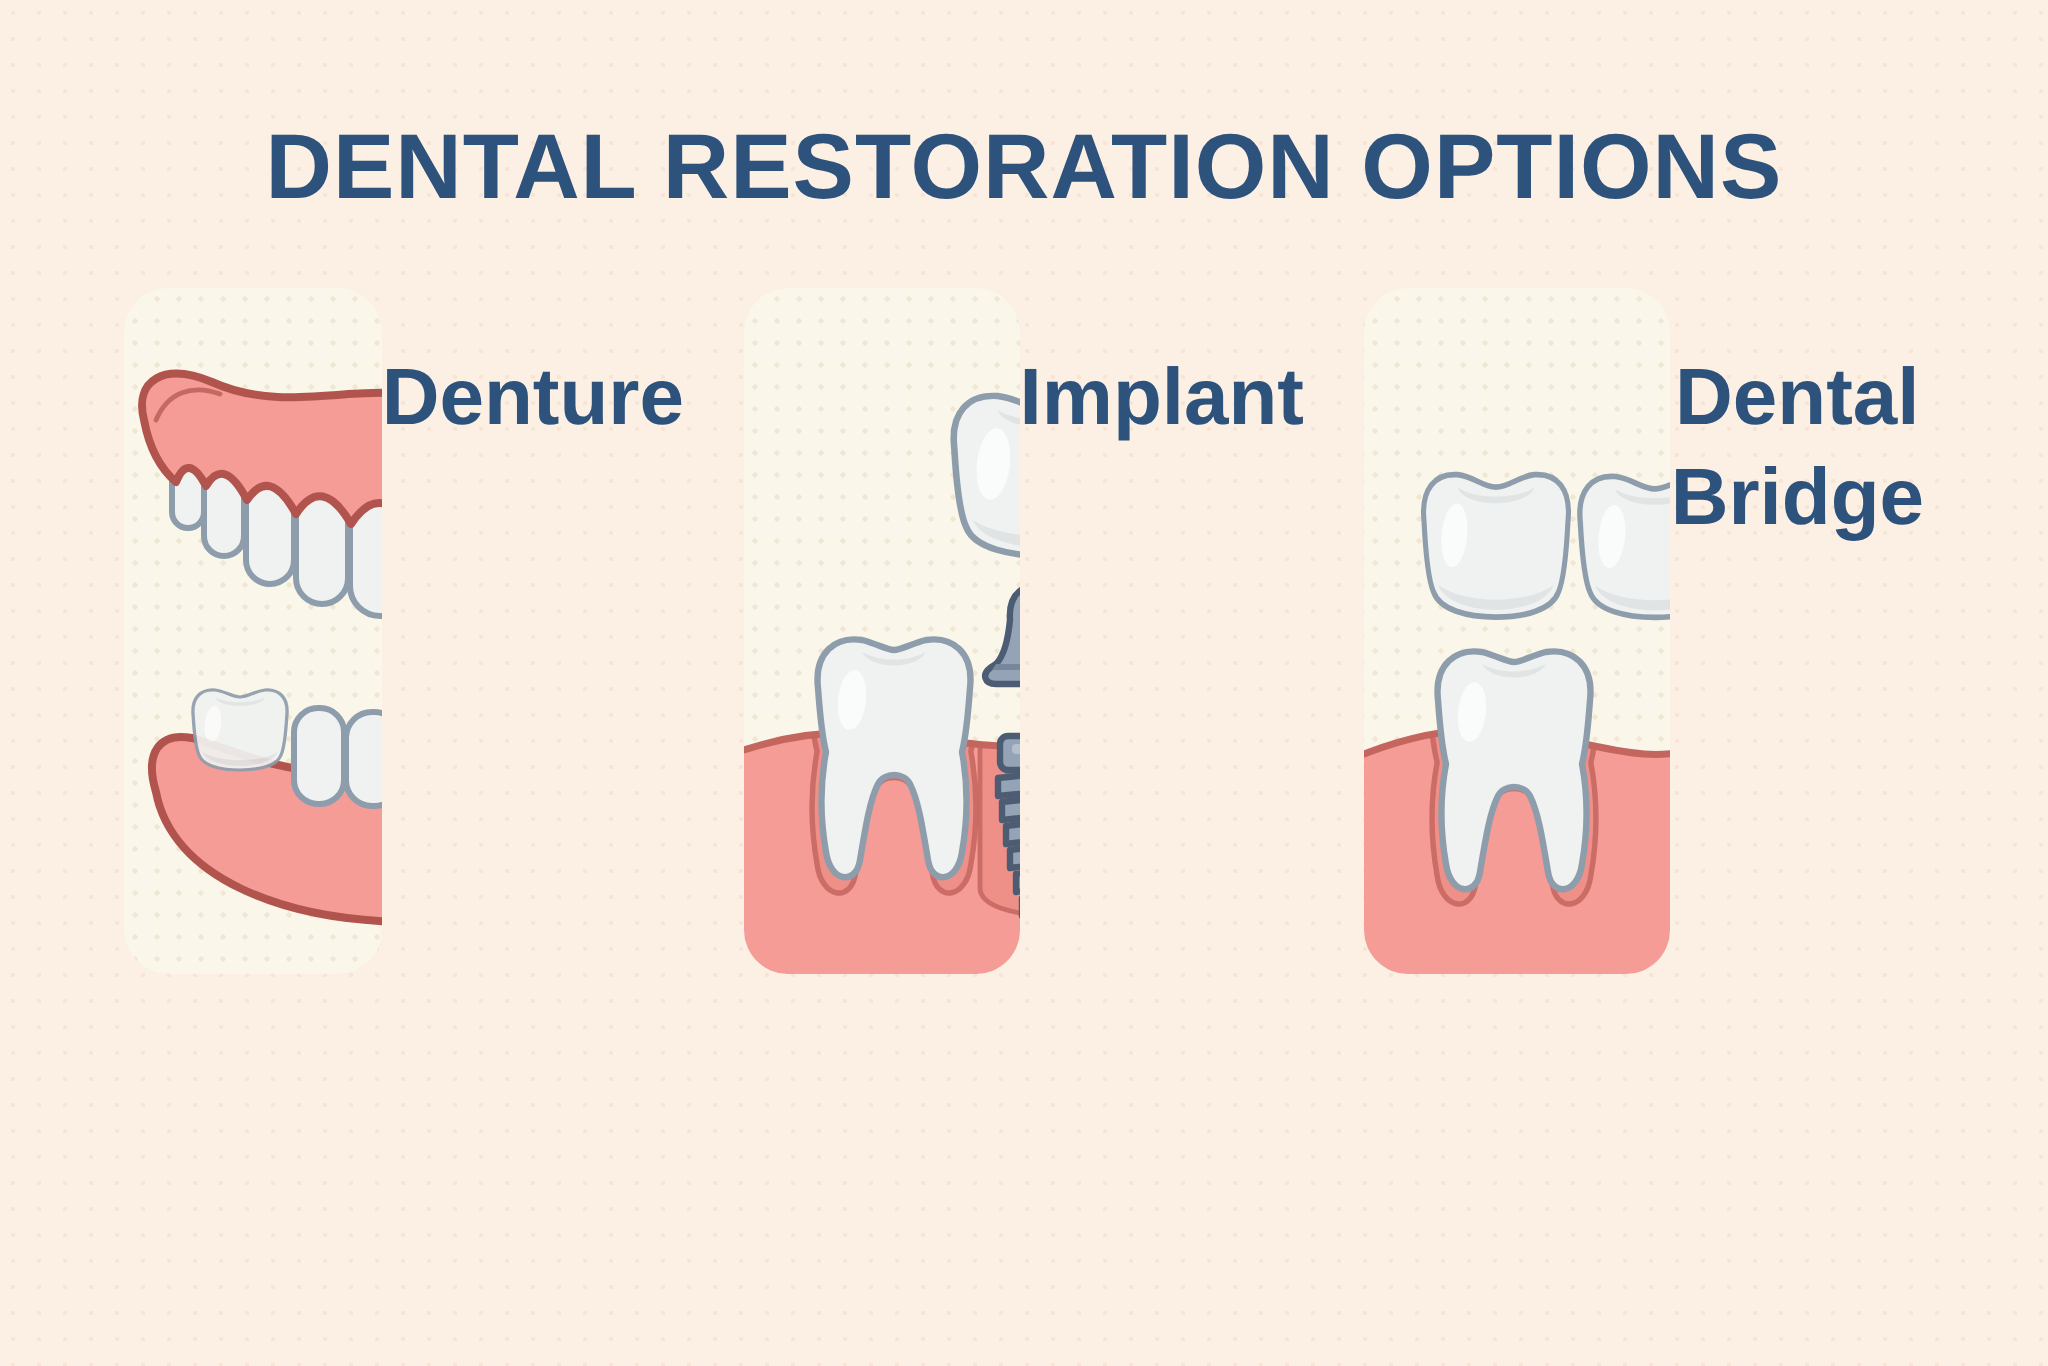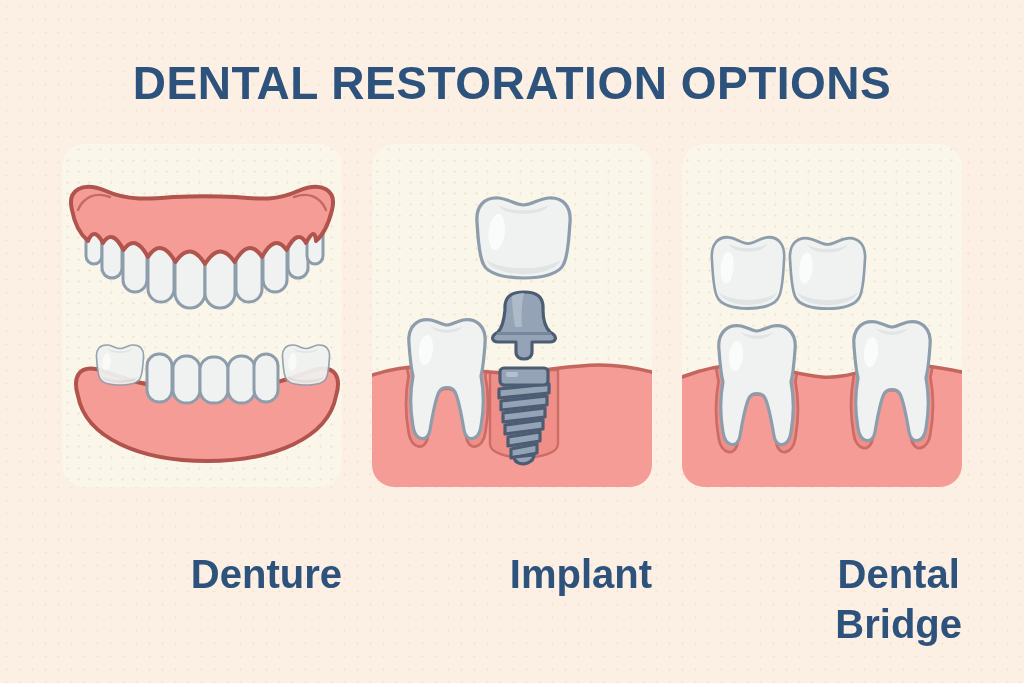--- a/index.html
+++ b/index.html
@@ -11,21 +11,21 @@
     font-family:"Liberation Sans","DejaVu Sans",sans-serif;
   }
   .page{width:1024px;height:683px;display:flex;flex-direction:column;align-items:center;}
   .title{
     margin-top:56px;
     font-size:46px;font-weight:bold;letter-spacing:.5px;
     color:var(--title-text,#2D527C);
     white-space:nowrap;
   }
   .cards-row{display:flex;gap:30px;margin-top:34px;}
-  .column{display:flex;flex-direction:column;align-items:flex-end;width:280px;gap:32px;}
+  .column{display:flex;align-items:flex-start;width:280px;}
   .card{
     width:280px;height:343px;border-radius:22px;overflow:hidden;
     background-color:var(--card,#FAF6E9);
     background-image:radial-gradient(rgba(201,174,120,.20) 1.2px, transparent 1.4px);
     background-size:11px 11px;
   }
   .card svg{display:block;width:280px;height:343px;}
   .panel-label{
     margin-top:30px;
     font-size:40px;font-weight:bold;line-height:1.25;

